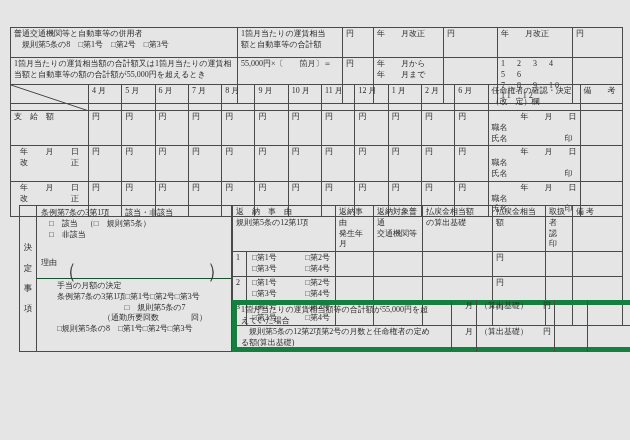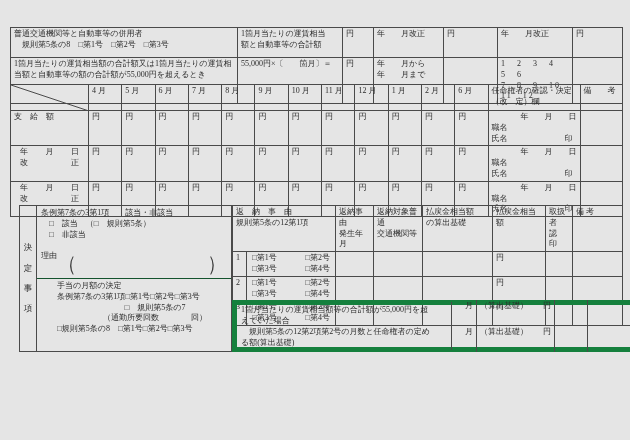--- a/index.html
+++ b/index.html
@@ -38,21 +38,21 @@
     border:1px solid #4a4a4a;display:flex;
   }
   .side{
     width:17px;border-right:1px solid #4a4a4a;display:flex;
     flex-direction:column;justify-content:center;align-items:center;
     gap:9px;font-size:8.5px;
   }
   .dcontent{flex:1;display:flex;flex-direction:column;}
   .dcell1{height:73px;border-bottom:1px solid #14532d;padding:2px 4px;}
   .dcell2{flex:1;padding:2px 4px;margin-left:16px;}
-  .reason-row{display:flex;align-items:flex-start;margin-top:11px;justify-content:center;}
+  .reason-row{display:flex;align-items:flex-start;margin-top:18px;justify-content:center;}
   .bigparen{
     font-size:21px;line-height:26px;font-weight:400;color:#3d3d3d;
     transform:scaleX(0.85);display:inline-block;
   }
   .spacer{flex:1;}
   .indent1{padding-left:8px;}
   .center-ish{text-align:center;padding-left:26px;}
   
   #refundTable{left:232px;top:205px;width:390px;font-family:Liberation Serif, serif;}
   .hdr2{text-align:center;vertical-align:middle;line-height:1.3;}

